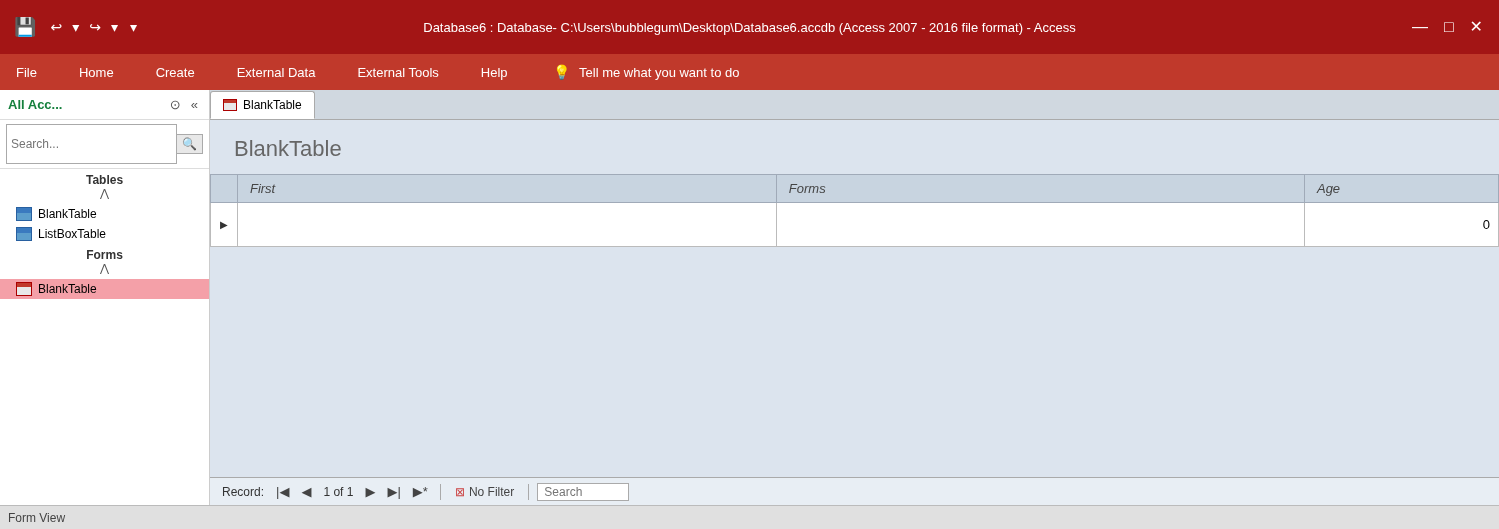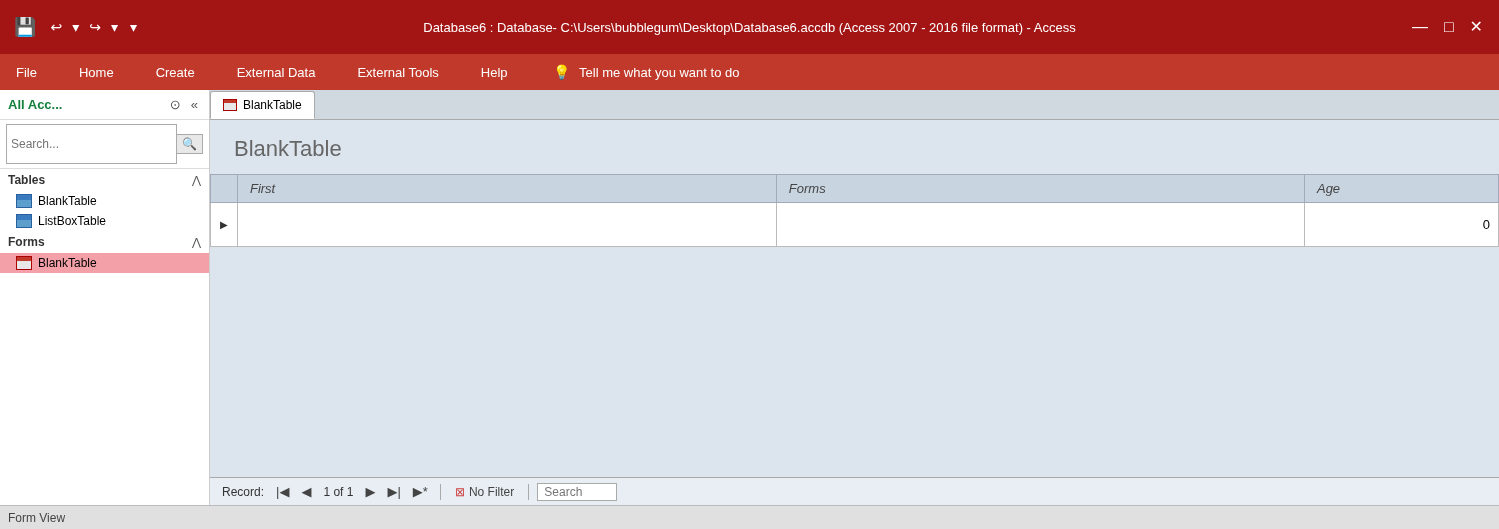--- a/index.html
+++ b/index.html
@@ -150,25 +150,26 @@
       border: 1px solid #aaa;
       border-left: none;
       cursor: pointer;
       padding: 2px 5px;
       font-size: 12px;
       background: #e8e8e8;
     }
     .section-header {
       display: flex;
       align-items: center;
-      justify-content: space-between;
+      justify-content: center;
       padding: 4px 8px;
       font-weight: bold;
       font-size: 12px;
       color: #333;
+      flex-direction: column;
     }
     .section-collapse {
       background: none;
       border: none;
       cursor: pointer;
       font-size: 11px;
       color: #555;
     }
     .sidebar-item {
       display: flex;
@@ -335,21 +336,21 @@
       color: #444;
       padding: 2px 6px;
     }
     .filter-icon {
       color: #cc4444;
     }
     .search-nav-input {
       border: 1px solid #aaa;
       padding: 1px 6px;
       font-size: 12px;
-      width: 80px;
+      width: 92px;
       background: white;
     }
 
     
     #status-bar {
       height: 24px;
       background: #e0e0e0;
       border-top: 1px solid #bbb;
       display: flex;
       align-items: center;

